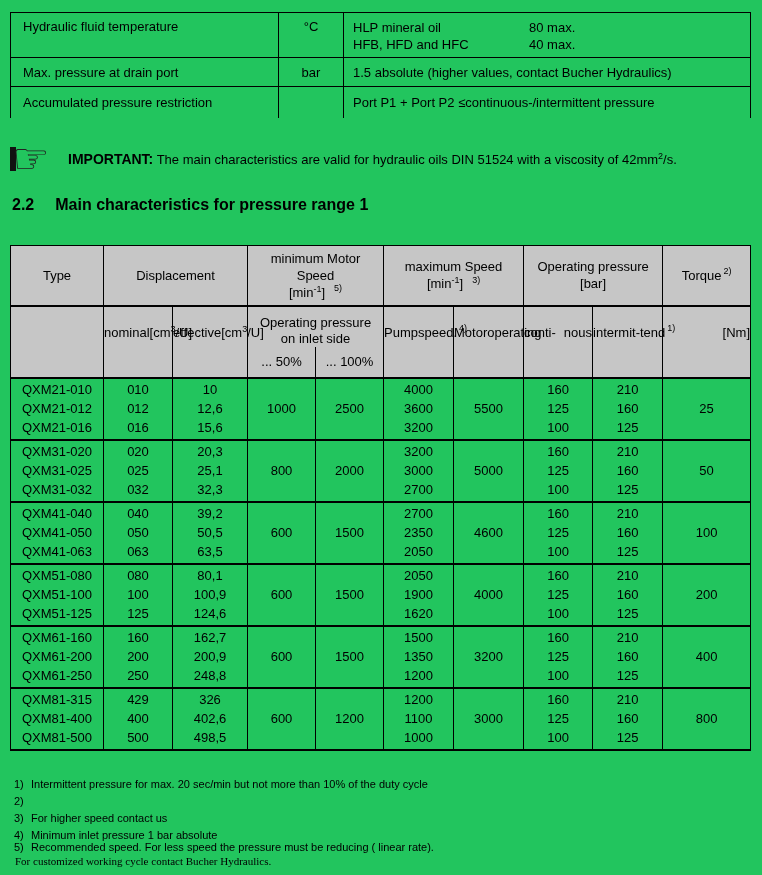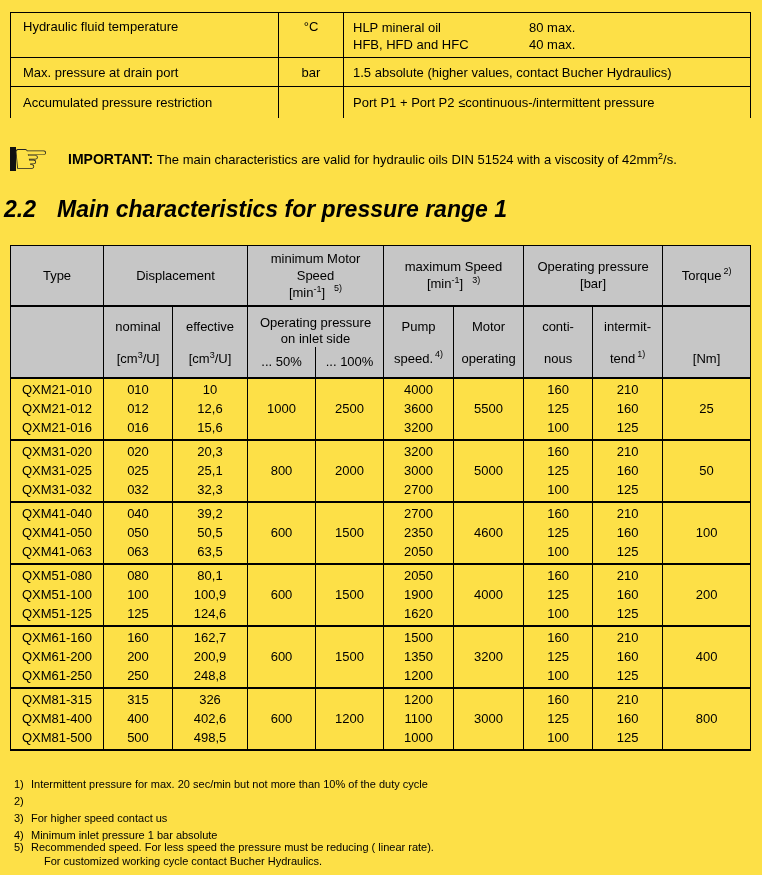--- a/index.html
+++ b/index.html
@@ -1,17 +1,17 @@
 <!DOCTYPE html>
 <html><head>
 <meta charset="utf-8">
 <style>
   * { margin:0; padding:0; box-sizing:border-box; }
   body { background:#fff; font-family:"Liberation Sans", sans-serif; color:#000; }
-  .page { position:relative; width:762px; height:875px; background:#fde047; overflow:hidden; }
+  .page { position:relative; width:762px; height:875px; background:#22c55e; overflow:hidden; }
 
   table { border-collapse:collapse; table-layout:fixed; }
 
   
   .spec { position:absolute; left:10px; top:12px; width:741px; font-size:13px; }
   .spec td { border:1.5px solid #000; vertical-align:middle; }
   .spec tr:last-child td { border-bottom:none; }
   .spec .c-label { width:268px; padding-left:12px; }
   .spec .c-unit  { width:65px; text-align:center; }
   .spec .c-val   { padding-left:9px; }
@@ -25,50 +25,50 @@
   
   .note { position:absolute; left:10px; top:141px; width:745px; height:36px;
           display:flex; align-items:center; }
   .hand-wrap { width:58px; display:flex; align-items:center; }
   .hand-bar { width:6px; height:24px; background:#111; margin-right:-4px; }
   .hand { font-size:42px; line-height:30px; color:#222; }
   .note-text { font-size:13px; }
   .note-label { font-weight:bold; font-size:14px; }
 
   
-  .heading { position:absolute; left:4px; top:196px; font-size:23px; font-weight:bold;font-style:italic; }
+  .heading { position:absolute; left:12px; top:196px; font-size:16px; font-weight:bold; }
   .sec-num { margin-right:21px; }
 
   
   .main { position:absolute; left:10px; top:245px; width:741px; font-size:13px; }
   .main td { border:1px solid #000; text-align:center; }
   .main thead td { background:#c6c6c6; }
   .main tr.h1 td { height:60px; vertical-align:middle; line-height:17px; border-bottom:2px solid #000; }
   .main tr.h2 td { height:70px; padding:0; vertical-align:top; border-bottom:2px solid #000; }
   .co1{width:93px}.co2{width:69px}.co3{width:75px}.co4{width:68px}.co5{width:68px}
   .co6{width:70px}.co7{width:70px}.co8{width:69px}.co9{width:70px}.co10{width:88px}
   sup { font-size:9px; line-height:0; }
   sup.ref { margin-left:9px; }
   sup.tight { margin-left:2px; }
-  .hcell { height:100%; display:flex; flex-direction:column; justify-content:space-between;
-           padding:12px 0 11px; }
+  .hcell { height:100%; display:flex; flex-direction:row; justify-content:space-between;
+           padding:18px 0 11px; }
   .inlet-top { height:40px; padding-top:8px; line-height:16px; }
   .inlet-bottom { height:30px; display:flex; }
   .inlet-bottom .half { flex:1; display:flex; align-items:center; justify-content:center; }
   .inlet-bottom .divl { border-left:1px solid #000; }
   .main tbody tr { height:62px; }
   .main tbody td { border-top:2px solid #000; border-bottom:2px solid #000; vertical-align:middle; }
   .main tbody td .line { line-height:19px; }
 
   
   .footnotes { position:absolute; left:14px; top:778px; width:740px; font-size:11px; line-height:12px; }
   .fn { display:flex; }
   .fn.sp { margin-bottom:5px; }
   .fn-m { width:17px; flex:none; }
-  .fn-cont { margin-left:30px; margin-top:2px; }
+  .fn-cont { margin-left:1px; margin-top:2px;font-family:Liberation Serif, serif; }
 </style>
 </head>
 <body>
 
 <div class="page">
 
   <table class="spec">
     <tbody>
         <tr class="r1">
       <td class="c-label">Hydraulic fluid temperature</td>
@@ -372,21 +372,21 @@
           </td>
           <td class="single">400</td>
         </tr>
         <tr>
           <td class="multi">
             <div class="line">QXM81-315</div>
             <div class="line">QXM81-400</div>
             <div class="line">QXM81-500</div>
           </td>
           <td class="multi">
-            <div class="line">315</div>
+            <div class="line">429</div>
             <div class="line">400</div>
             <div class="line">500</div>
           </td>
           <td class="multi">
             <div class="line">326</div>
             <div class="line">402,6</div>
             <div class="line">498,5</div>
           </td>
           <td class="single">600</td>
           <td class="single">1200</td>

